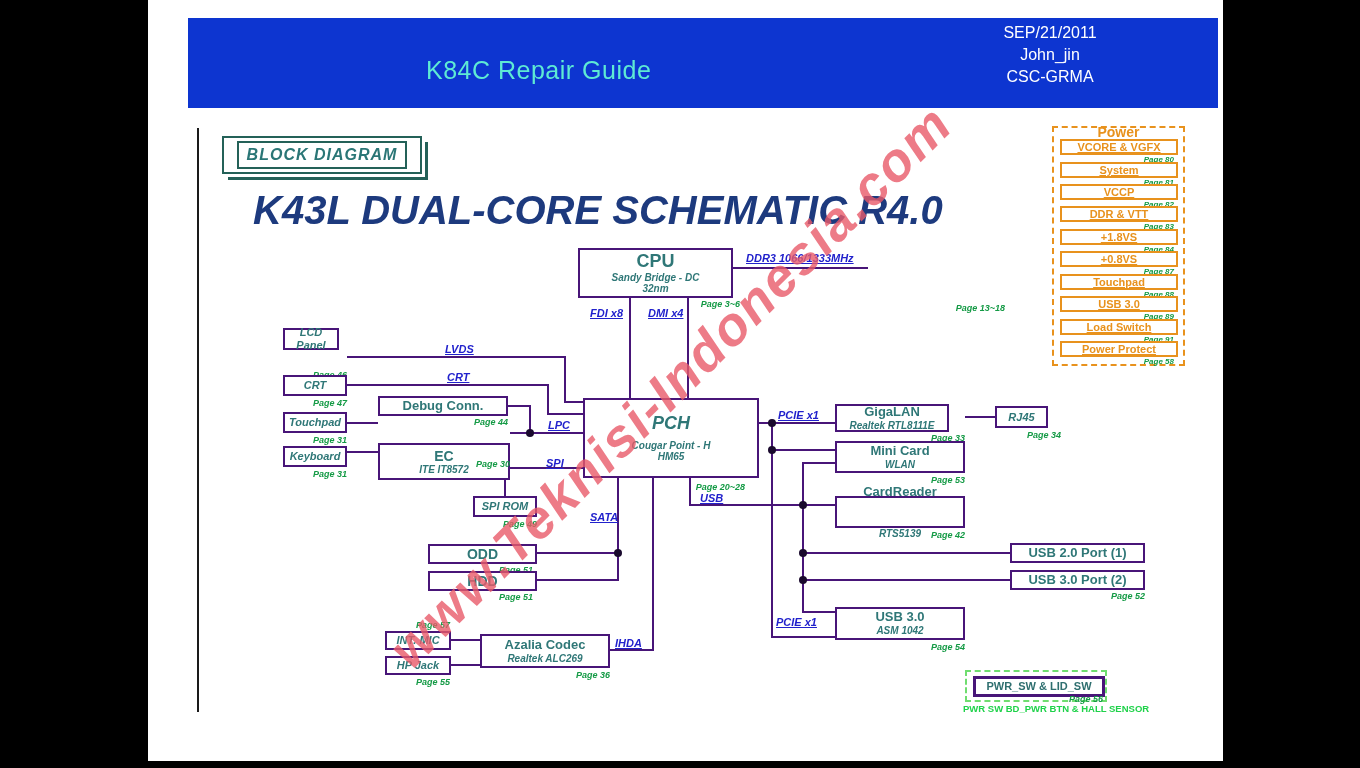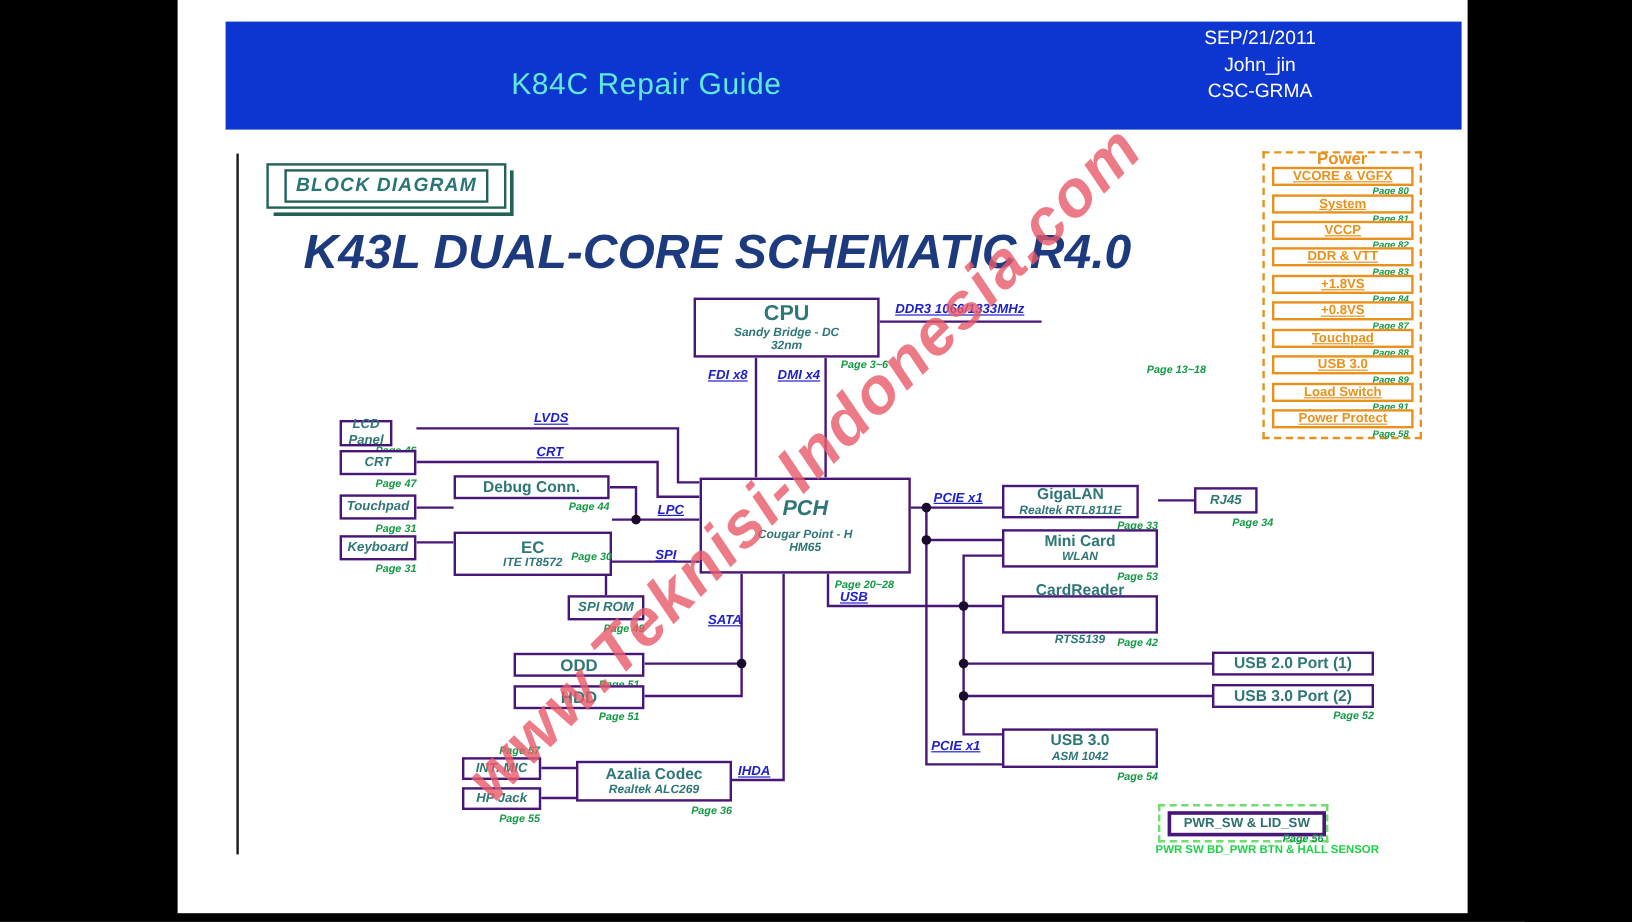--- a/index.html
+++ b/index.html
@@ -126,21 +126,21 @@
 
   <div class="pg" style="left:925px;top:303px;width:80px;">Page 13~18</div>
 
   <div class="blk" style="left:583px;top:398px;width:176px;height:80px;">
     <div class="big it">PCH</div>
     <div class="t2" style="margin-top:6px;">Cougar Point - H</div>
     <div class="t2">HM65</div>
   </div>
   <div class="pg" style="left:665px;top:482px;width:80px;">Page 20~28</div>
 
-  <div class="blk" style="left:283px;top:350px;width:44px;height:22px;">
+  <div class="blk" style="left:283px;top:328px;width:56px;height:22px;">
     <div class="t1s it">LCD Panel</div>
   </div>
   <div class="pg" style="left:289px;top:370px;width:58px;">Page 46</div>
 
   <div class="blk" style="left:283px;top:375px;width:64px;height:21px;">
     <div class="t1s it">CRT</div>
   </div>
   <div class="pg" style="left:289px;top:398px;width:58px;">Page 47</div>
 
   <div class="blk" style="left:378px;top:396px;width:130px;height:20px;">

